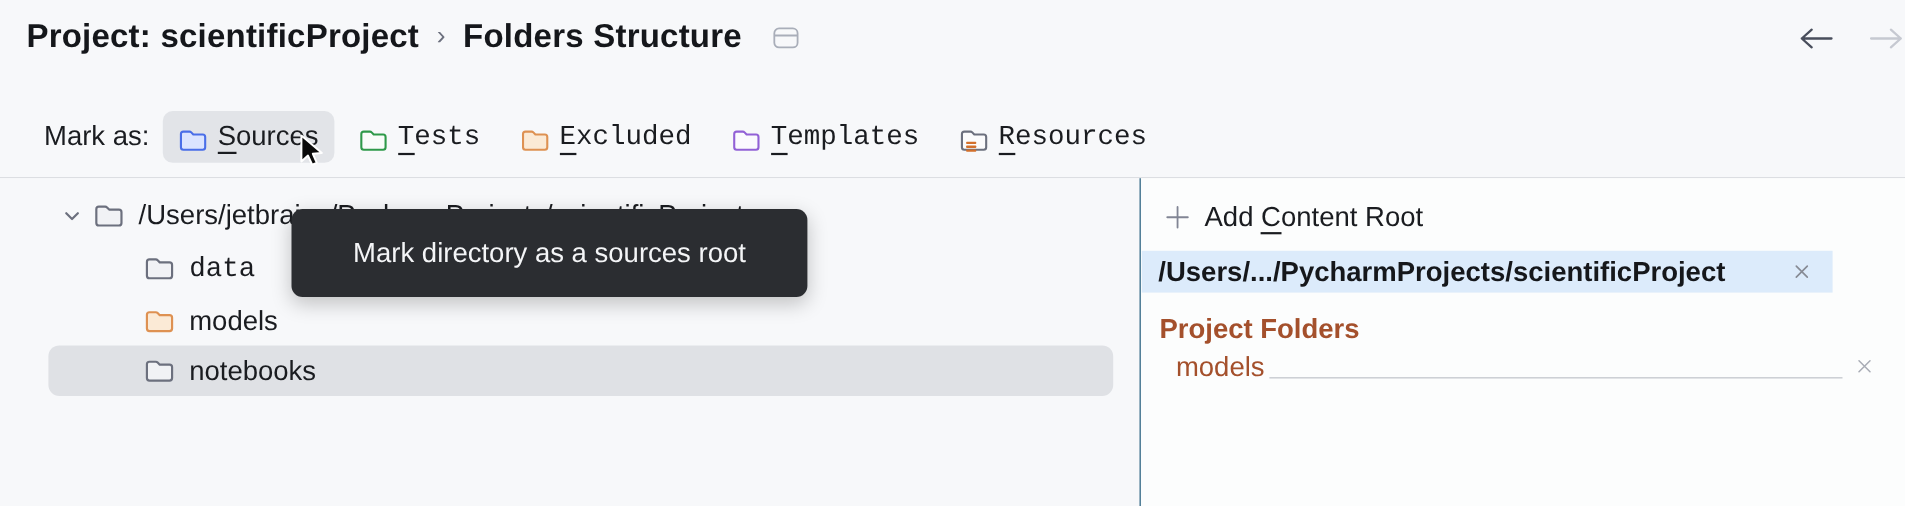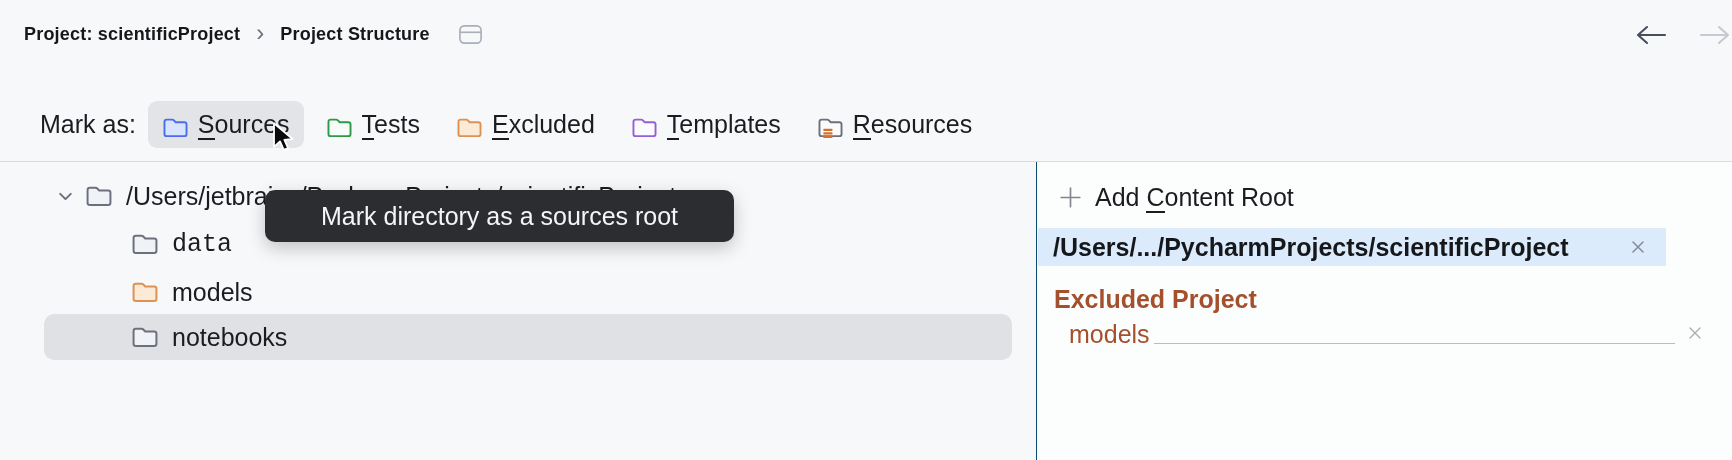--- a/index.html
+++ b/index.html
@@ -16,30 +16,30 @@
   }
   *{margin:0;padding:0;box-sizing:border-box;}
   html,body{background:#e9eaec;}
   body{font-family:"Liberation Sans","DejaVu Sans",sans-serif;}
   .stage{
     position:relative;width:1732px;height:460px;overflow:hidden;
     background:#F7F8FA;color:#1A1C20;
   }
   
   .header{position:absolute;top:14px;left:24px;display:flex;align-items:center;gap:14px;height:40px;}
-  .crumb{font-size:18px;font-weight:700;color:#15171B;letter-spacing:.2px;}
+  .crumb{font-size:30px;font-weight:700;color:#15171B;letter-spacing:.2px;}
   .crumb-sep{font-size:24px;color:#6C707E;padding:0 2px;transform:translateY(-1px);}
   .win-icon{display:inline-flex;margin-left:14px;}
   .nav-arrows{position:absolute;top:22px;left:1630px;display:flex;align-items:center;gap:26px;}
   .nav-arrows svg{display:block;}
   
   .toolbar{position:absolute;top:98px;left:40px;height:52px;display:flex;align-items:center;}
   .mark-as{font-size:25px;color:#1A1C20;margin-right:12px;}
   .tb-btn{display:flex;align-items:flex-end;gap:9px;padding:9px 14px;border-radius:9px;font-size:25px;color:#1A1C20;cursor:default;}
-  .tb-btn + .tb-btn{margin-left:8px;}
+  .tb-btn + .tb-btn{margin-left:8px;font-family:Liberation Mono, monospace;}
   .tb-btn.hovered{background:#E2E4E8;}
   .mn{border-bottom:2px solid currentColor;}
   
   svg.folder{display:block;}
   .f-gray path.fshape{fill:#F1F2F5;stroke:var(--folder-gray);}
   .f-blue path.fshape{fill:#DBE4FF;stroke:var(--sources-blue);}
   .f-green path.fshape{fill:#F8FCF9;stroke:var(--tests-green);}
   .f-orange path.fshape{fill:#FBEAD6;stroke:var(--excluded-orange);}
   .f-purple path.fshape{fill:#FBFAFE;stroke:var(--templates-purple);}
   .f-namespace path.fshape{fill:#DFE1E6;stroke:var(--folder-gray);}
@@ -52,21 +52,21 @@
   .tree-row{position:absolute;left:44px;width:968px;height:46px;display:flex;align-items:center;border-radius:10px;font-size:25px;color:#1A1C20;white-space:nowrap;}
   .tree-row.selected{background:var(--selection-gray);}
   .tree-row .chev{margin-right:10px;}
   .tree-row .ficon{margin-right:13px;}
   .row-0{top:11px;padding-left:12px;}
   .row-1{top:59px;padding-left:87px;font-family:Liberation Mono, monospace;}
   .row-2{top:107px;padding-left:87px;}
   .row-3{top:152px;padding-left:87px;}
   
   .tooltip{
-    position:absolute;left:265px;top:190px;height:52px;padding:0 56px;
+    position:absolute;left:265px;top:190px;height:80px;padding:0 56px;
     background:var(--tooltip-bg);color:#F4F5F7;font-size:25px;
     border-radius:10px;display:flex;align-items:center;white-space:nowrap;
     box-shadow:0 6px 18px rgba(0,0,0,.22);z-index:5;
   }
   .cursor{position:absolute;left:272px;top:122px;z-index:9;}
   
   .add-root{position:absolute;left:20px;top:18px;height:34px;display:flex;align-items:center;gap:11px;font-size:25px;color:#1A1C20;}
   .content-root-row{position:absolute;left:1px;top:66px;width:628px;height:38px;background:var(--content-root-highlight);display:flex;align-items:center;}
   .content-root-row .path{margin-left:15px;font-size:25px;font-weight:700;color:#15171B;white-space:nowrap;}
   .content-root-row .close{position:absolute;right:18px;top:9px;}
@@ -76,21 +76,21 @@
   .excluded-row .close{margin-top:-2px;}
 </style>
 </head>
 <body>
 
 <div class="stage">
 
   <div class="header">
     <span class="crumb">Project: scientificProject</span>
     <span class="crumb-sep">›</span>
-    <span class="crumb">Project Structure</span>
+    <span class="crumb">Folders Structure</span>
     <span class="win-icon">
       <svg width="25" height="23" viewBox="0 0 26 23">
         <rect x="2" y="2.5" width="22" height="18" rx="4.5" fill="none" stroke="#A9AEB9" stroke-width="1.7"></rect>
         <line x1="2" y1="9.2" x2="24" y2="9.2" stroke="#A9AEB9" stroke-width="1.7"></line>
       </svg>
     </span>
   </div>
 
   <div class="nav-arrows">
     <svg width="40" height="26" viewBox="0 0 40 26">
@@ -189,21 +189,21 @@
         <span><span>Add </span><span class="mn">C</span><span>ontent Root</span></span>
       </div>
 
       <div class="content-root-row">
         <span class="path">/Users/.../PycharmProjects/scientificProject</span>
         <svg class="close" width="20" height="20" viewBox="0 0 20 20">
           <path d="M5 5 L15 15 M15 5 L5 15" stroke="#878B95" stroke-width="1.5" stroke-linecap="round"></path>
         </svg>
       </div>
 
-      <div class="excluded-header">Excluded Project</div>
+      <div class="excluded-header">Project Folders</div>
 
       <div class="excluded-row">
         <span>models</span>
         <span class="rule"></span>
         <svg class="close" width="20" height="20" viewBox="0 0 20 20">
           <path d="M5 5 L15 15 M15 5 L5 15" stroke="#A9ADB6" stroke-width="1.4" stroke-linecap="round"></path>
         </svg>
       </div>
     </div>
   </div>

